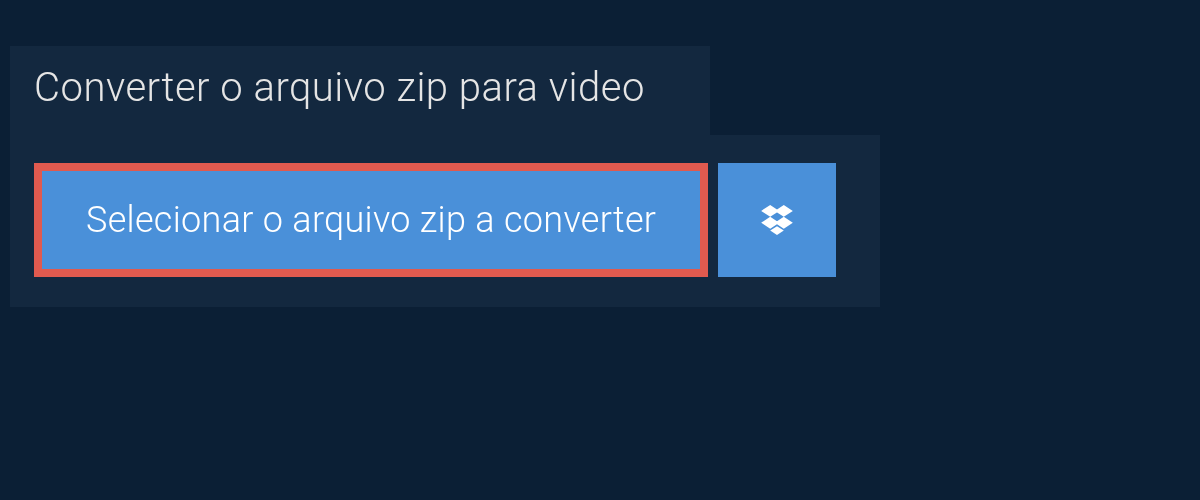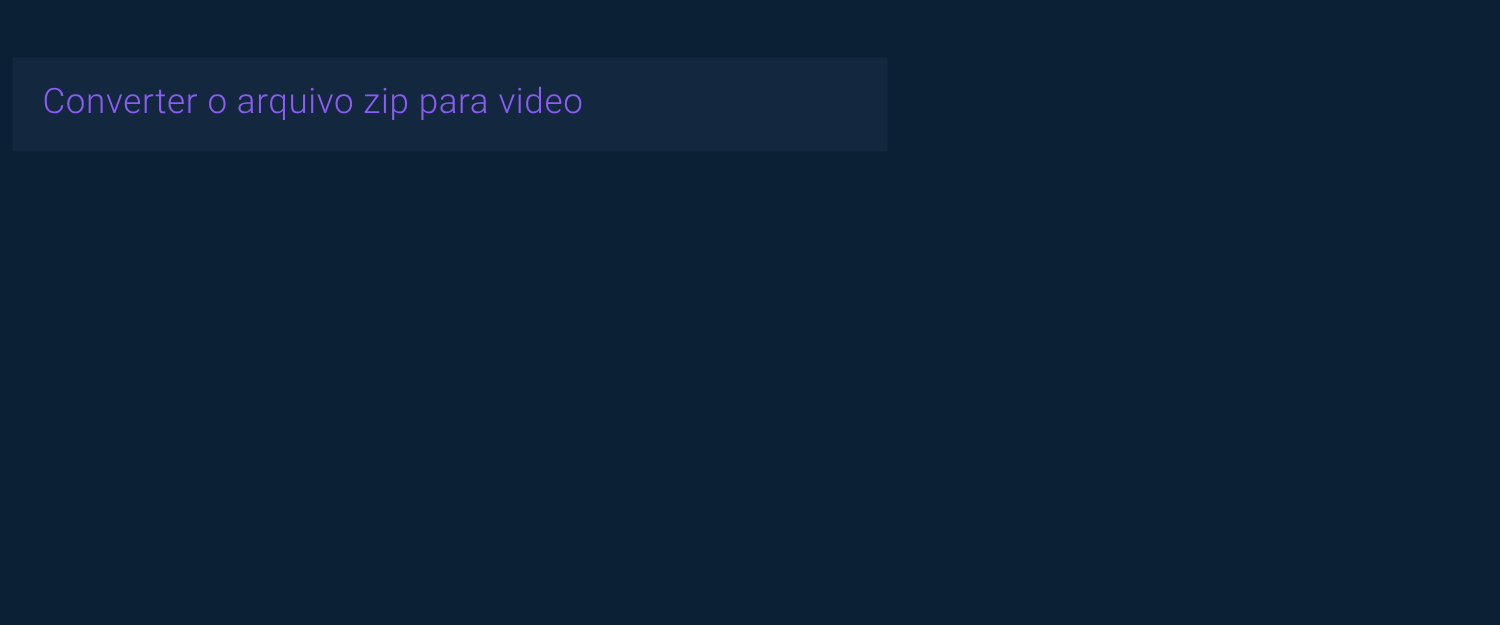--- a/index.html
+++ b/index.html
@@ -8,22 +8,22 @@
       box-sizing: border-box;
     }
     body {
       width: 1200px;
       height: 500px;
       background: #0b1f35;
       font-family: -apple-system, BlinkMacSystemFont, "Segoe UI", Roboto, Helvetica, Arial, sans-serif;
       font-weight: 300;
     }
     .header-title {
-      color: #8b5cf6;
-      font-size: 28px;
+      color: #e5e5e5;
+      font-size: 40px;
       font-weight: 300;
       letter-spacing: 0.5px;
     }
     .select-button {
       background: #4a90d9;
       border: 8px solid #e05a4f;
       color: #ffffff;
       font-size: 36px;
       font-weight: 300;
       padding: 28px 44px;
@@ -69,14 +69,28 @@
   </style>
 </head>
 <body>
 
 <div class="page-wrap">
 
   <div class="header-outer">
     <div class="header-title">Converter o arquivo zip para video</div>
   </div>
 
+  <div class="body-panel">
+
+    <div class="select-button">
+      <span>Selecionar o arquivo zip a converter</span>
+    </div>
+
+    <div class="dropbox-button">
+      <svg class="dropbox-icon" viewBox="0 0 24 24">
+        <path d="M6 2L0 6l6 4-6 4 6 4 6-4 6 4 6-4-6-4 6-4-6-4-6 4-6-4zm6 4l6 4-6 4-6-4 6-4zm-6 12.5l6 3.5 6-3.5-6-4-6 4z" opacity="0"></path>
+        <path d="M7.71 2.5L2 6.24l5.71 3.74L13.42 6.24 7.71 2.5zm8.58 0l-5.71 3.74 5.71 3.74L22 6.24 16.29 2.5zM2 13.72l5.71 3.74 5.71-3.74-5.71-3.74L2 13.72zm14.29-3.74l-5.71 3.74 5.71 3.74L22 13.72l-5.71-3.74zM7.71 18.7l4.29 2.8 4.29-2.8-4.29-2.8-4.29 2.8z"></path>
+      </svg>
+    </div>
+
+  </div>
 
 </div>
 
 </body></html>

